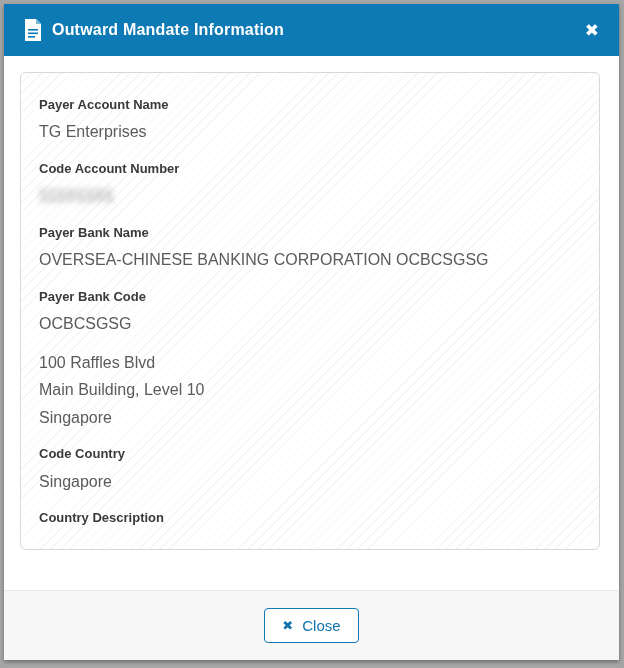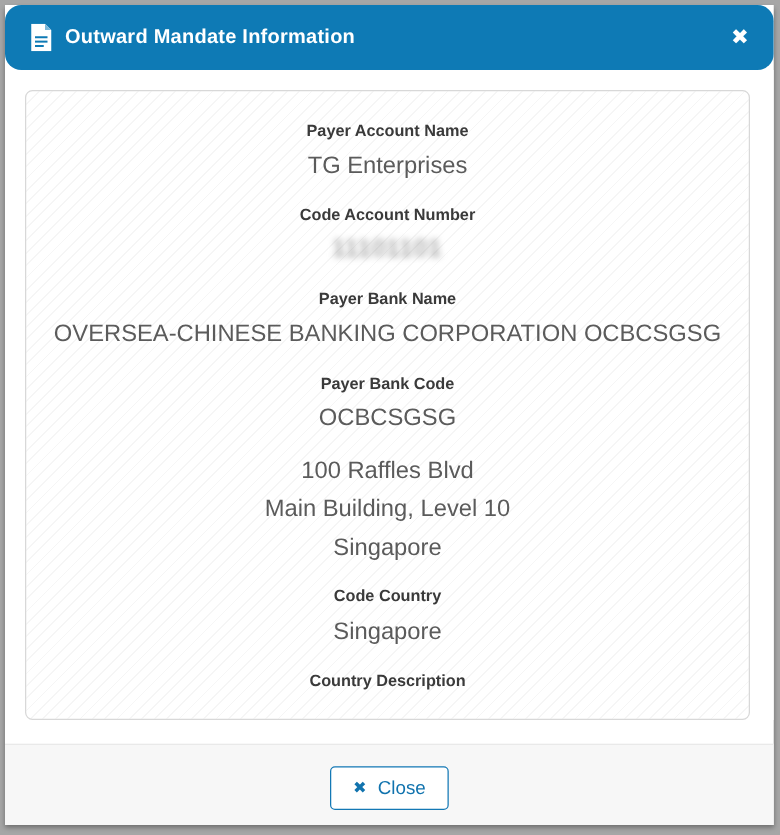--- a/index.html
+++ b/index.html
@@ -19,21 +19,20 @@
     overflow: hidden;
   }
   .modal-header {
     background: #0e7ab5;
     height: 52px;
     flex: 0 0 52px;
     display: flex;
     align-items: center;
     padding: 0 18px 0 20px;
     color: #ffffff;
-    border-radius: 13px;
   }
   .doc-icon { width: 18px; height: 22px; margin-right: 10px; flex: 0 0 auto; }
   .modal-title {
     font-size: 16px;
     font-weight: bold;
     letter-spacing: 0.2px;
     flex: 1 1 auto;
   }
   .header-close {
     background: none;
@@ -43,21 +42,20 @@
     font-weight: bold;
     cursor: pointer;
     line-height: 1;
     padding: 2px;
     font-family: "DejaVu Sans", sans-serif;
   }
   .modal-body {
     flex: 1 1 auto;
     background: #ffffff;
     padding: 16px 19px 0 16px;
-    text-align: center;
   }
   .panel {
     width: 100%;
     border: 1px solid #d8d8d8;
     border-radius: 6px;
     padding: 25px 18px 12px 18px;
     background-color: #ffffff;
     background-image: repeating-linear-gradient(
       135deg,
       rgba(120,120,120,0.07) 0px,
@@ -69,21 +67,21 @@
   .field { margin-bottom: 21px; }
   .field:last-child { margin-bottom: 0; }
   .field-label {
     font-size: 13px;
     font-weight: bold;
     color: #3a3a3a;
     margin-bottom: 11px;
     line-height: 1.1;
   }
   .field-value {
-    font-size: 19px;
+    font-size: 16px;
     color: #5b5b5b;
     line-height: 1.1;
   }
   .field-value + .field-value { margin-top: 10px; }
   .field-value.redacted {
     filter: blur(3px);
     color: #7a7a7a;
     letter-spacing: 1px;
     user-select: none;
   }

